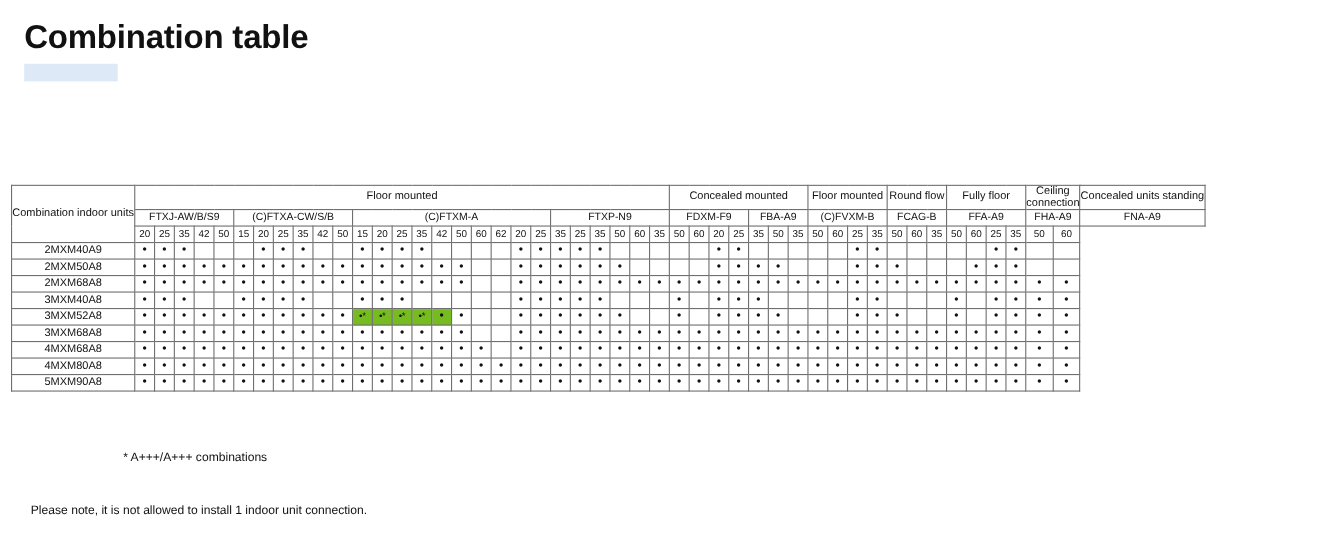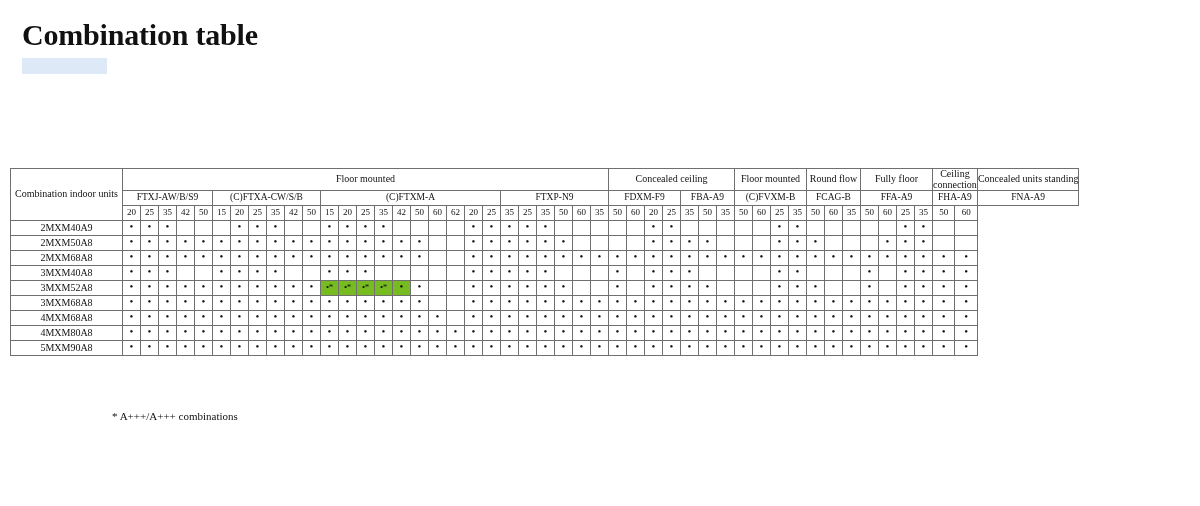--- a/index.html
+++ b/index.html
@@ -10,21 +10,20 @@
     height: 506px;
     background: #ffffff;
     font-family: "Liberation Sans", sans-serif;
     color: #111111;
     overflow: hidden;
   }
   #page {
     position: relative;
     width: 996px;
     height: 506px;
-    font-family: Liberation Serif, serif;
   }
   .page-title {
     position: absolute;
     left: 22px;
     top: 18px;
     font-size: 30px;
     font-weight: bold;
     letter-spacing: -0.2px;
     color: #111111;
   }
@@ -111,21 +110,21 @@
 
   <div class="page-title">Combination table</div>
   <div class="title-underline"></div>
 
   <div class="table-wrap">
     <table class="combi">
       <thead>
         <tr>
           <th class="corner-cell" rowspan="3">Combination indoor units</th>
         <th class="hdr-group" colspan="27">Floor mounted</th>
-            <th class="hdr-group" colspan="7">Concealed ceiling</th>
+            <th class="hdr-group" colspan="7">Concealed mounted</th>
             <th class="hdr-group" colspan="4">Floor mounted</th>
             <th class="hdr-group" colspan="3">Round flow</th>
             <th class="hdr-group" colspan="4">Fully floor</th>
             <th class="hdr-group" colspan="3">Ceiling connection</th>
             <th class="hdr-group" colspan="4">Concealed units standing</th>
           </tr>
         <tr>
             <th class="hdr-family" colspan="5">FTXJ-AW/B/S9</th>
             <th class="hdr-family" colspan="6">(C)FTXA-CW/S/B</th>
             <th class="hdr-family" colspan="10">(C)FTXM-A</th>
@@ -637,14 +636,15 @@
             <td class="dot-cell dot"></td>
             <td class="dot-cell dot"></td>
             <td class="dot-cell dot"></td>
             <td class="dot-cell dot"></td>
           </tr>
         </tbody>
     </table>
   </div>
 
   <div class="footnote">* A+++/A+++ combinations</div>
+  <div class="note">Please note, it is not allowed to install 1 indoor unit connection.</div>
 
 </div>
 
 </body></html>

